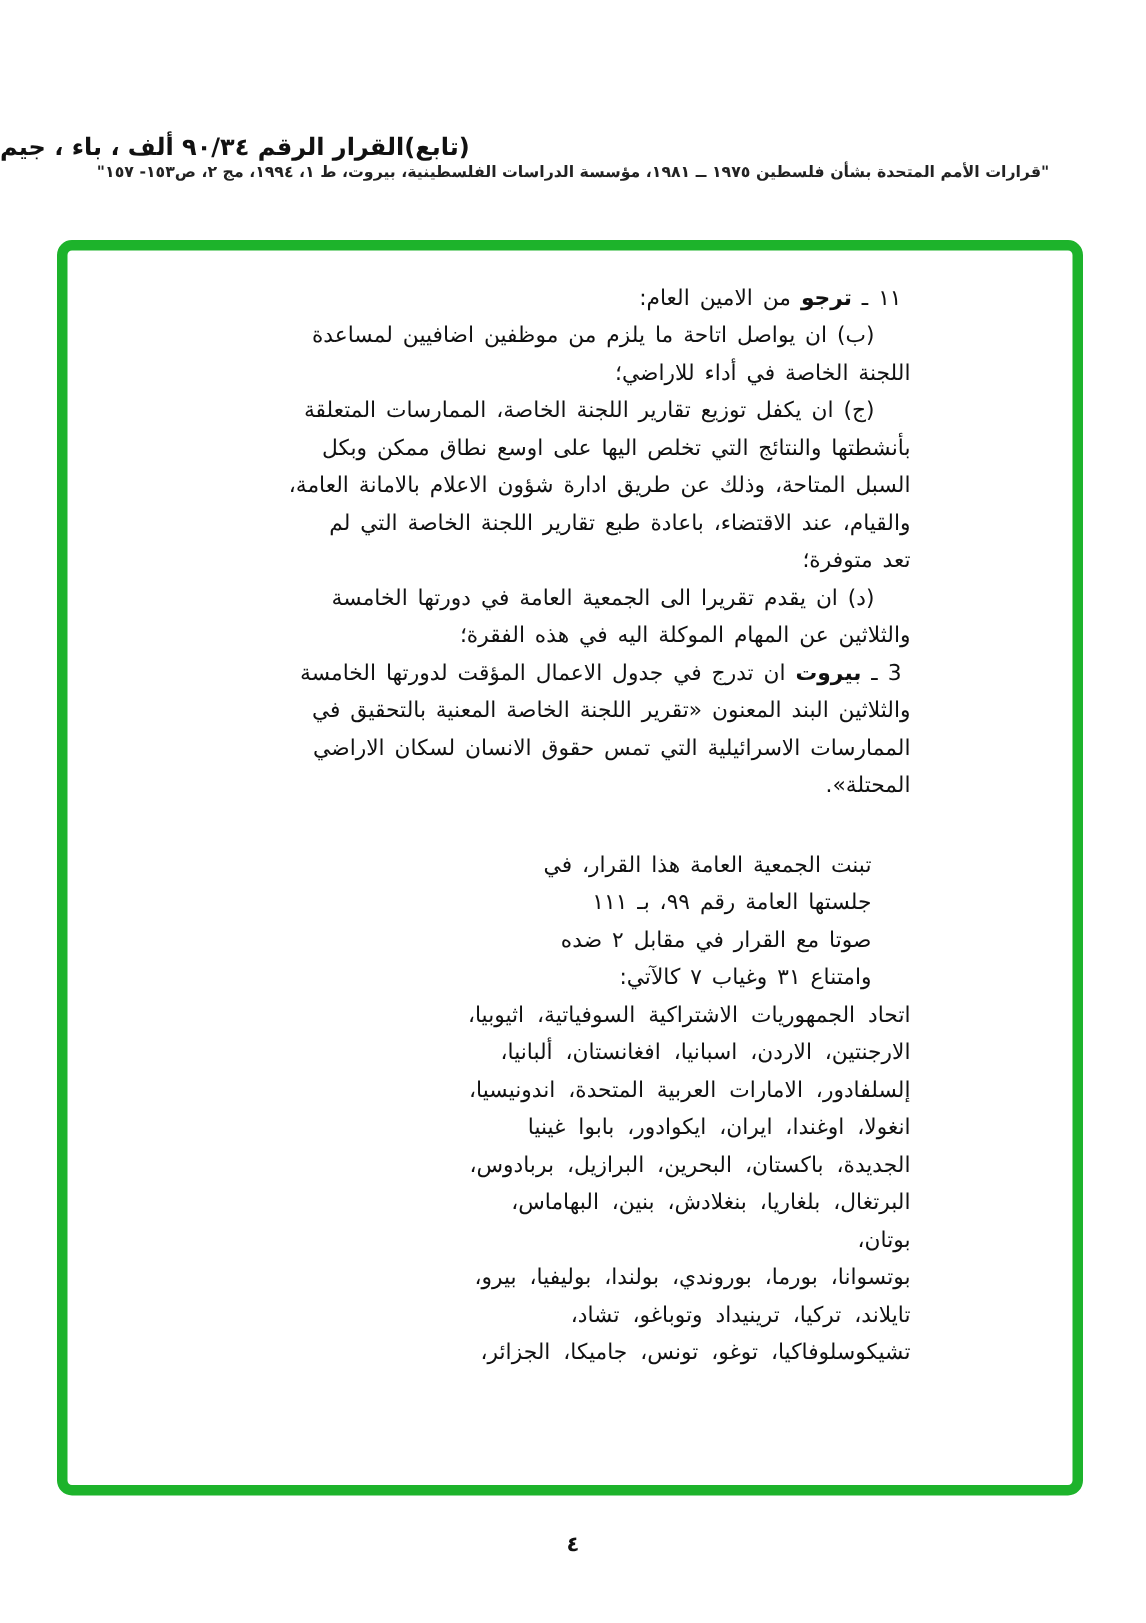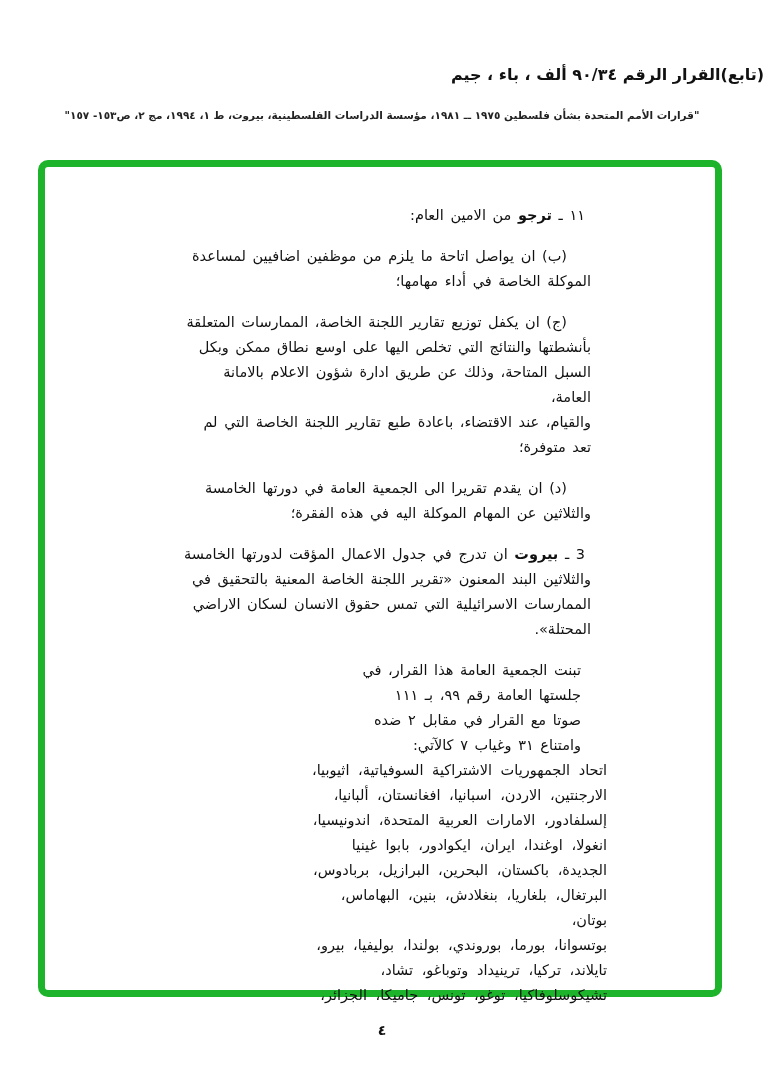--- a/index.html
+++ b/index.html
@@ -5,22 +5,22 @@
   html,body{margin:0;padding:0;}
   .page{
     position:relative;
     width:764px;height:1082px;
     background:#ffffff;
     font-family:"DejaVu Sans", sans-serif;
     color:#111;
     overflow:hidden;
   }
   .doc-title{
-    position:absolute;top:65px;left:0;right:0;
-    text-align:right;direction:rtl;
+    position:absolute;top:88px;left:0;right:0;
+    text-align:left;direction:rtl;
     font-size:16px;font-weight:bold;
     letter-spacing:0px;
   }
   .doc-citation{
     position:absolute;top:109px;left:0;right:0;
     text-align:center;direction:rtl;
     font-size:10.5px;font-weight:bold;
     color:#222;
   }
   .green-box{
@@ -34,26 +34,26 @@
   .content{
     position:absolute;top:20px;right:108px;
     width:442px;
     direction:rtl;text-align:right;
     font-size:14.5px;line-height:25px;
     word-spacing:2px;
   }
   .para{
     white-space:pre-line;
     text-indent:24px;
-    margin:16px;
+    margin:0;
   }
   .para.item{ text-indent:6px; }
   .para.item .rest{ white-space:pre-line; }
   .adoption{
-    margin:11px 26px 0 0;
+    margin:28px 26px 0 0;
     white-space:pre-line;
     line-height:25px;
   }
   .vote-row{
     display:flex;
     margin-top:0px;
   }
   .vote-label{
     flex:none;width:86px;
     line-height:25px;
@@ -79,21 +79,21 @@
 
   <div class="doc-citation">"قرارات الأمم المتحدة بشأن فلسطين ١٩٧٥ ــ ١٩٨١، مؤسسة الدراسات الفلسطينية، بيروت، ط ١، ١٩٩٤، مج ٢، ص١٥٣- ١٥٧"</div>
 
   <div class="green-box">
     <div class="content">
 
       <div class="para item"><span>١١ ـ</span> <b>ترجو</b> <span class="rest">من الامين العام:</span></div>
 
 
       <div class="para">(ب) ان يواصل اتاحة ما يلزم من موظفين اضافيين لمساعدة
-الموكلة الخاصة في أداء مهامها؛</div>
+اللجنة الخاصة في أداء للاراضي؛</div>
 
       <div class="para">(ج) ان يكفل توزيع تقارير اللجنة الخاصة، الممارسات المتعلقة
 بأنشطتها والنتائج التي تخلص اليها على اوسع نطاق ممكن وبكل
 السبل المتاحة، وذلك عن طريق ادارة شؤون الاعلام بالامانة العامة،
 والقيام، عند الاقتضاء، باعادة طبع تقارير اللجنة الخاصة التي لم
 تعد متوفرة؛</div>
 
       <div class="para">(د) ان يقدم تقريرا الى الجمعية العامة في دورتها الخامسة
 والثلاثين عن المهام الموكلة اليه في هذه الفقرة؛</div>
 

